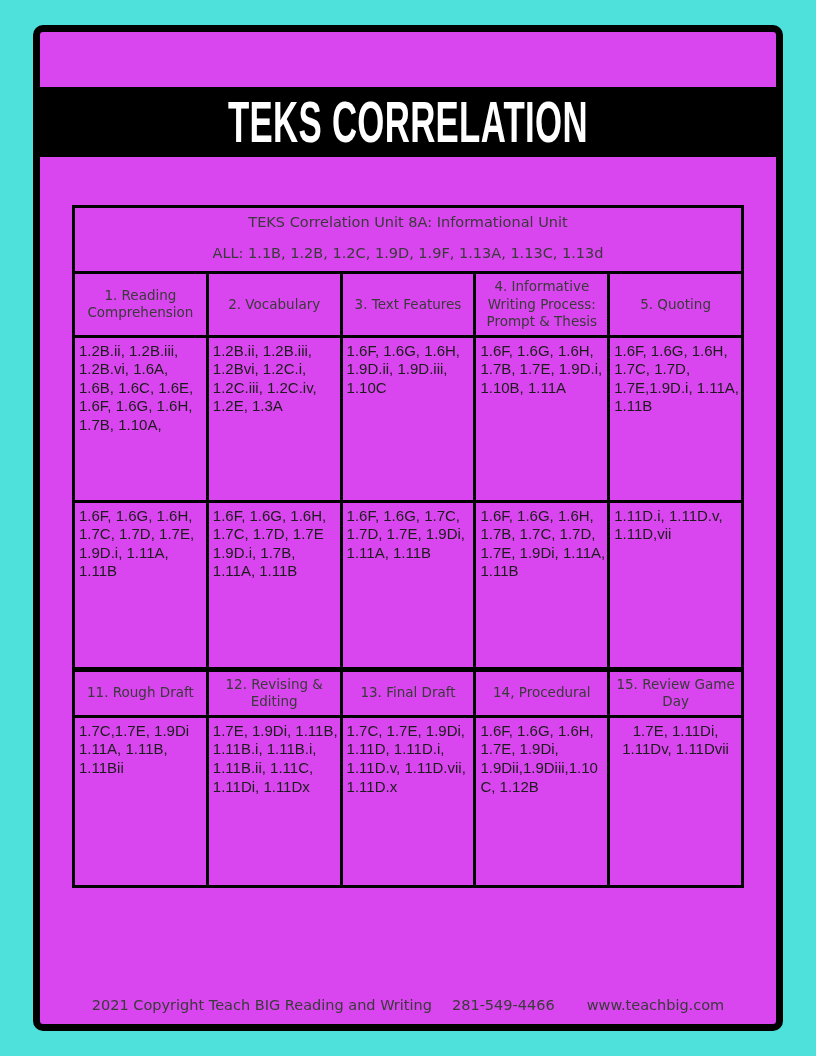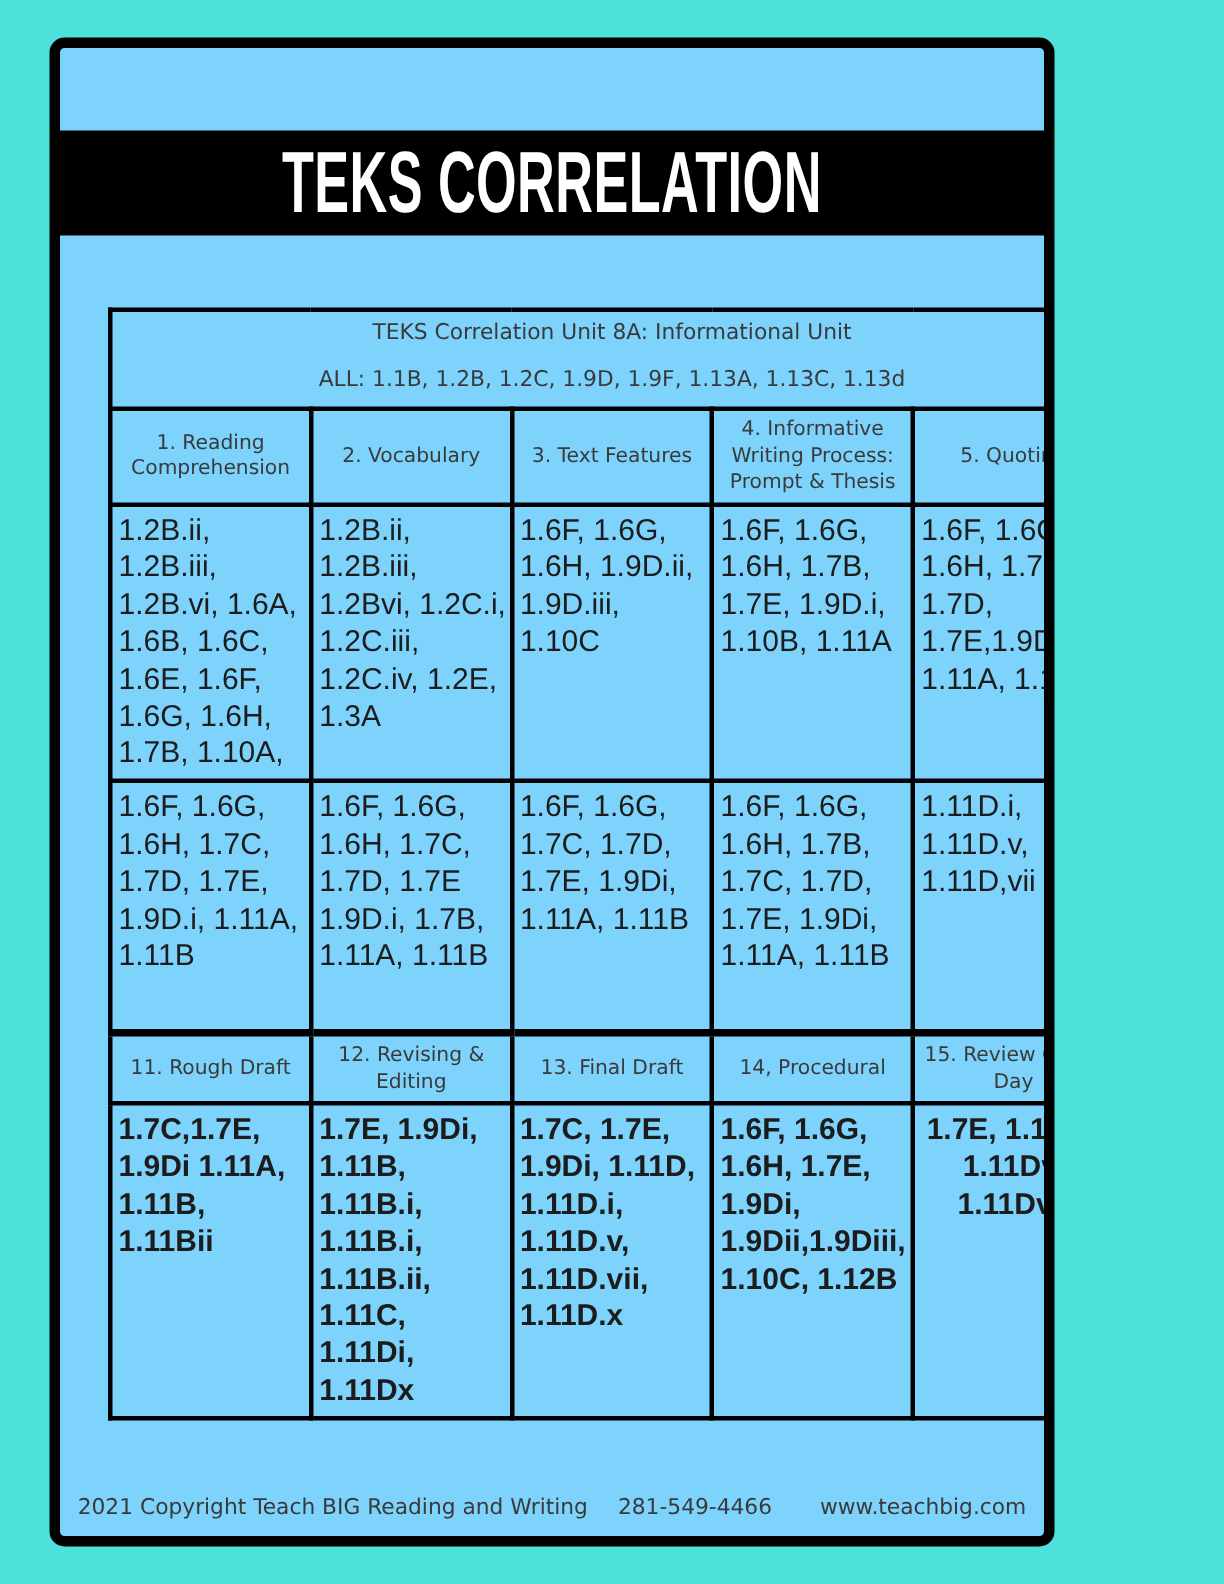--- a/index.html
+++ b/index.html
@@ -5,22 +5,22 @@
   * { margin:0; padding:0; box-sizing:border-box; }
   html,body { width:816px; height:1056px; }
   body {
     background:#4EE1DB;
     font-family:"DejaVu Sans", sans-serif;
     position:relative;
   }
   .page {
     position:absolute;
     left:33px; top:25px;
-    width:670px; height:1006px;
-    background:#7dd3fc;
+    width:750px; height:1006px;
+    background:#d946ef;
     border:7px solid #000000;
     border-radius:10px;
     overflow:hidden;
   }
   .title-band {
     margin-top:55px;
     height:70px;
     background:#000000;
     display:flex;
     align-items:center;
@@ -60,33 +60,33 @@
     font-size:13.5px;
     color:#3a3a3a;
     text-align:center;
     padding:4px 3px;
     line-height:1.3;
     vertical-align:middle;
   }
   tr.section-head th { border-top-width:5px; }
   td.teks-cell {
     font-family:"Liberation Sans", sans-serif;
-    font-size:20px;
+    font-size:15px;
     line-height:1.24;
     color:#1c1c1c;
     vertical-align:top;
     text-align:left;
     padding:4px 2px 4px 4px;
     overflow-wrap:break-word;
     word-wrap:break-word;
   }
   td.teks-cell.center { text-align:center; padding-left:2px;margin-top:16px; }
   tr.data-row-1 { height:165px; }
   tr.data-row-2 { height:168px; }
-  tr.data-row-3 { height:170px;font-weight:bold; }
+  tr.data-row-3 { height:170px; }
   .footer {
     position:absolute;
     left:0; right:0; bottom:11px;
     display:flex;
     justify-content:center;
     align-items:baseline;
     font-size:14.5px;
     color:#3a3a3a;
     white-space:nowrap;
   }

